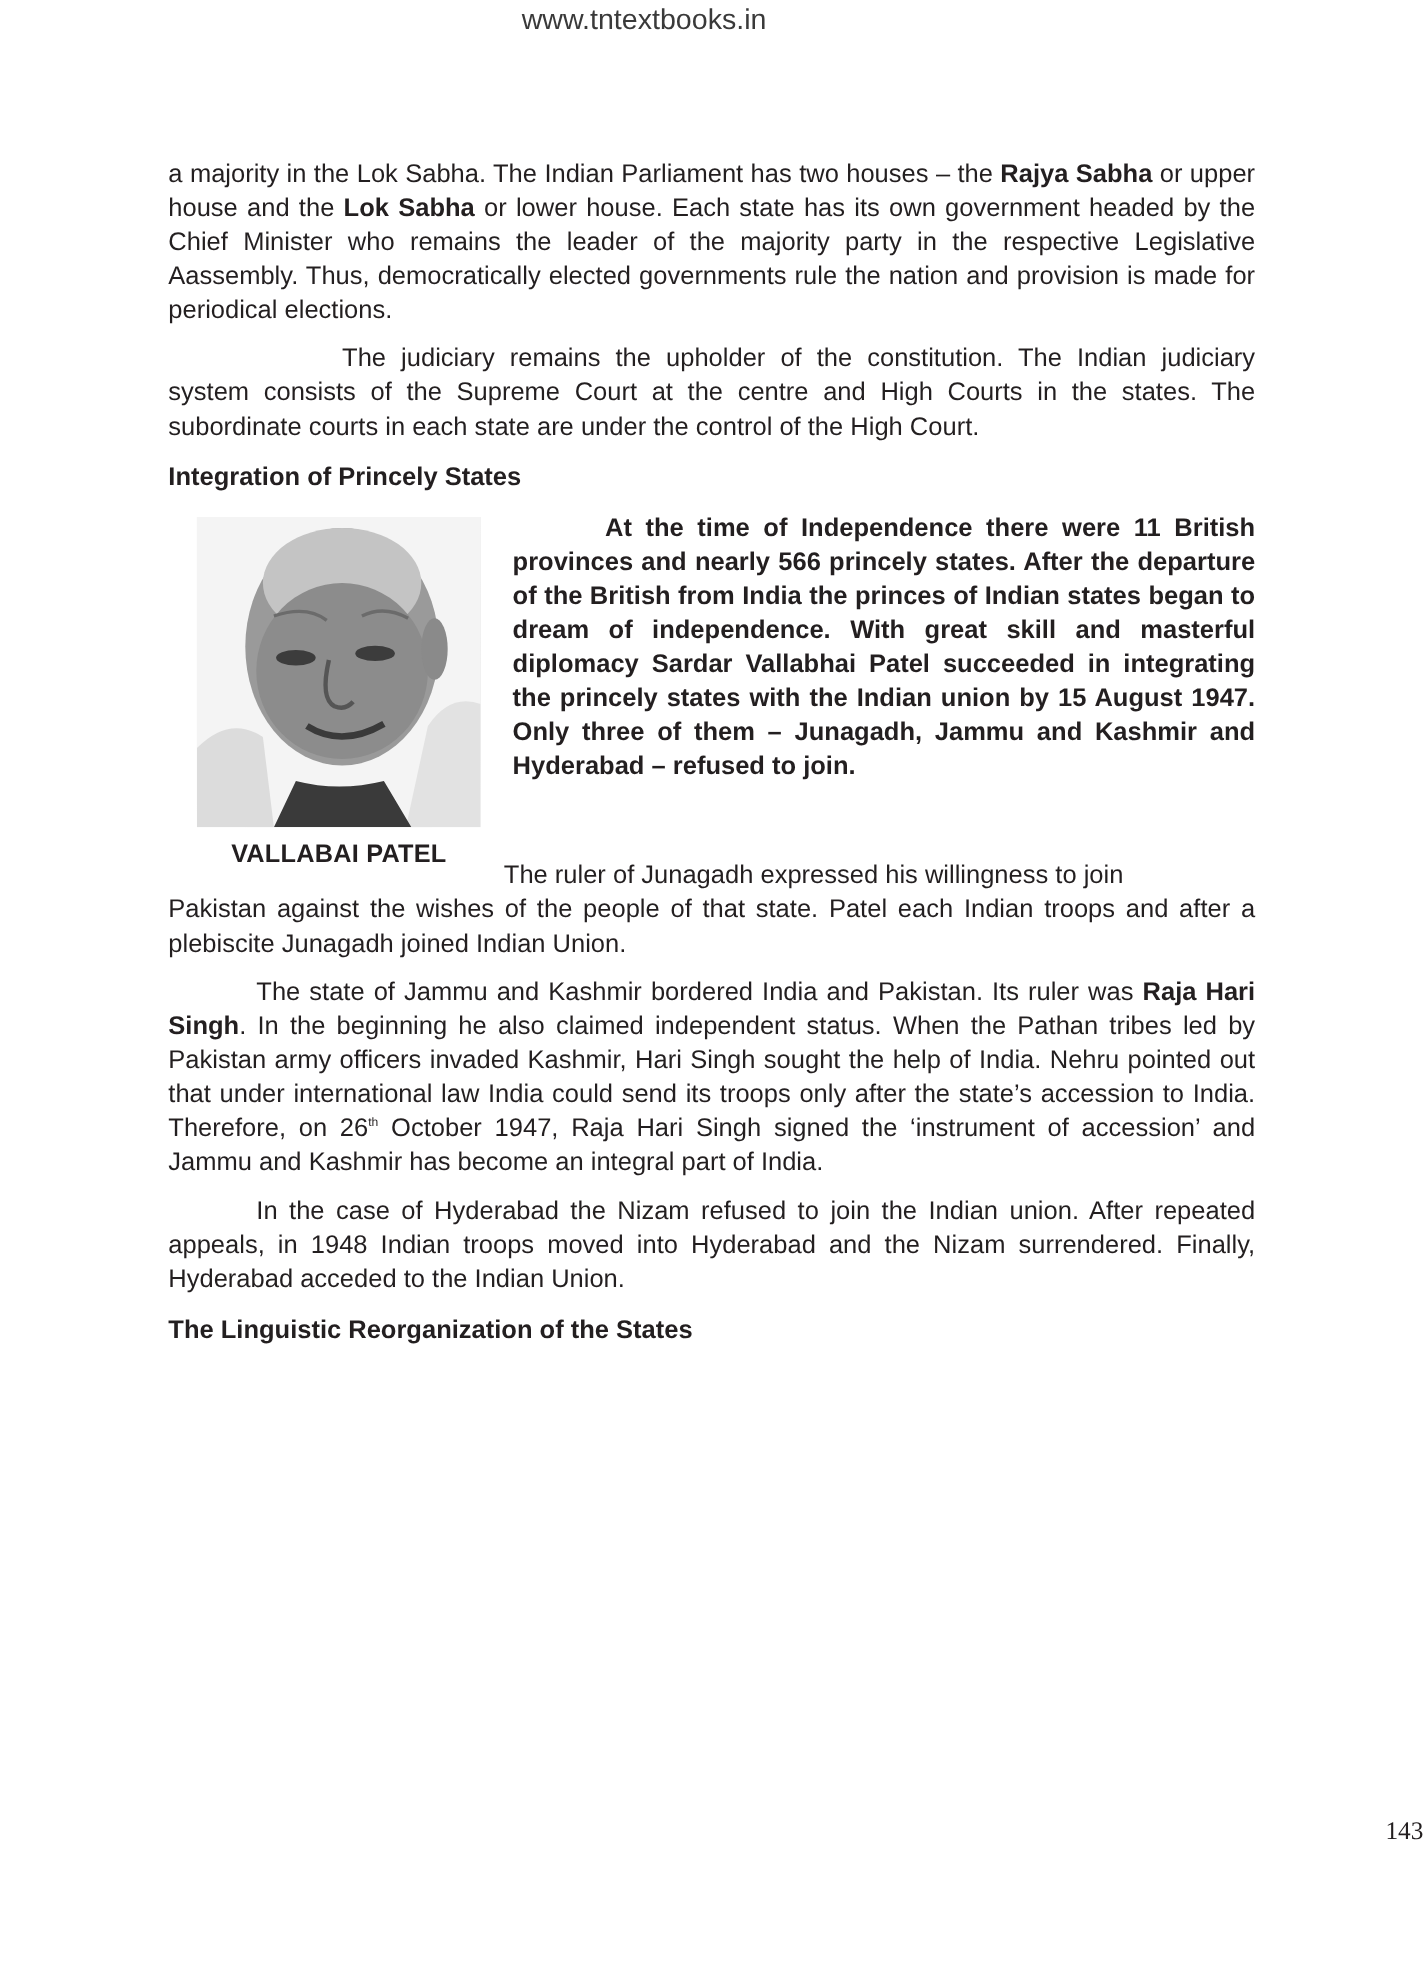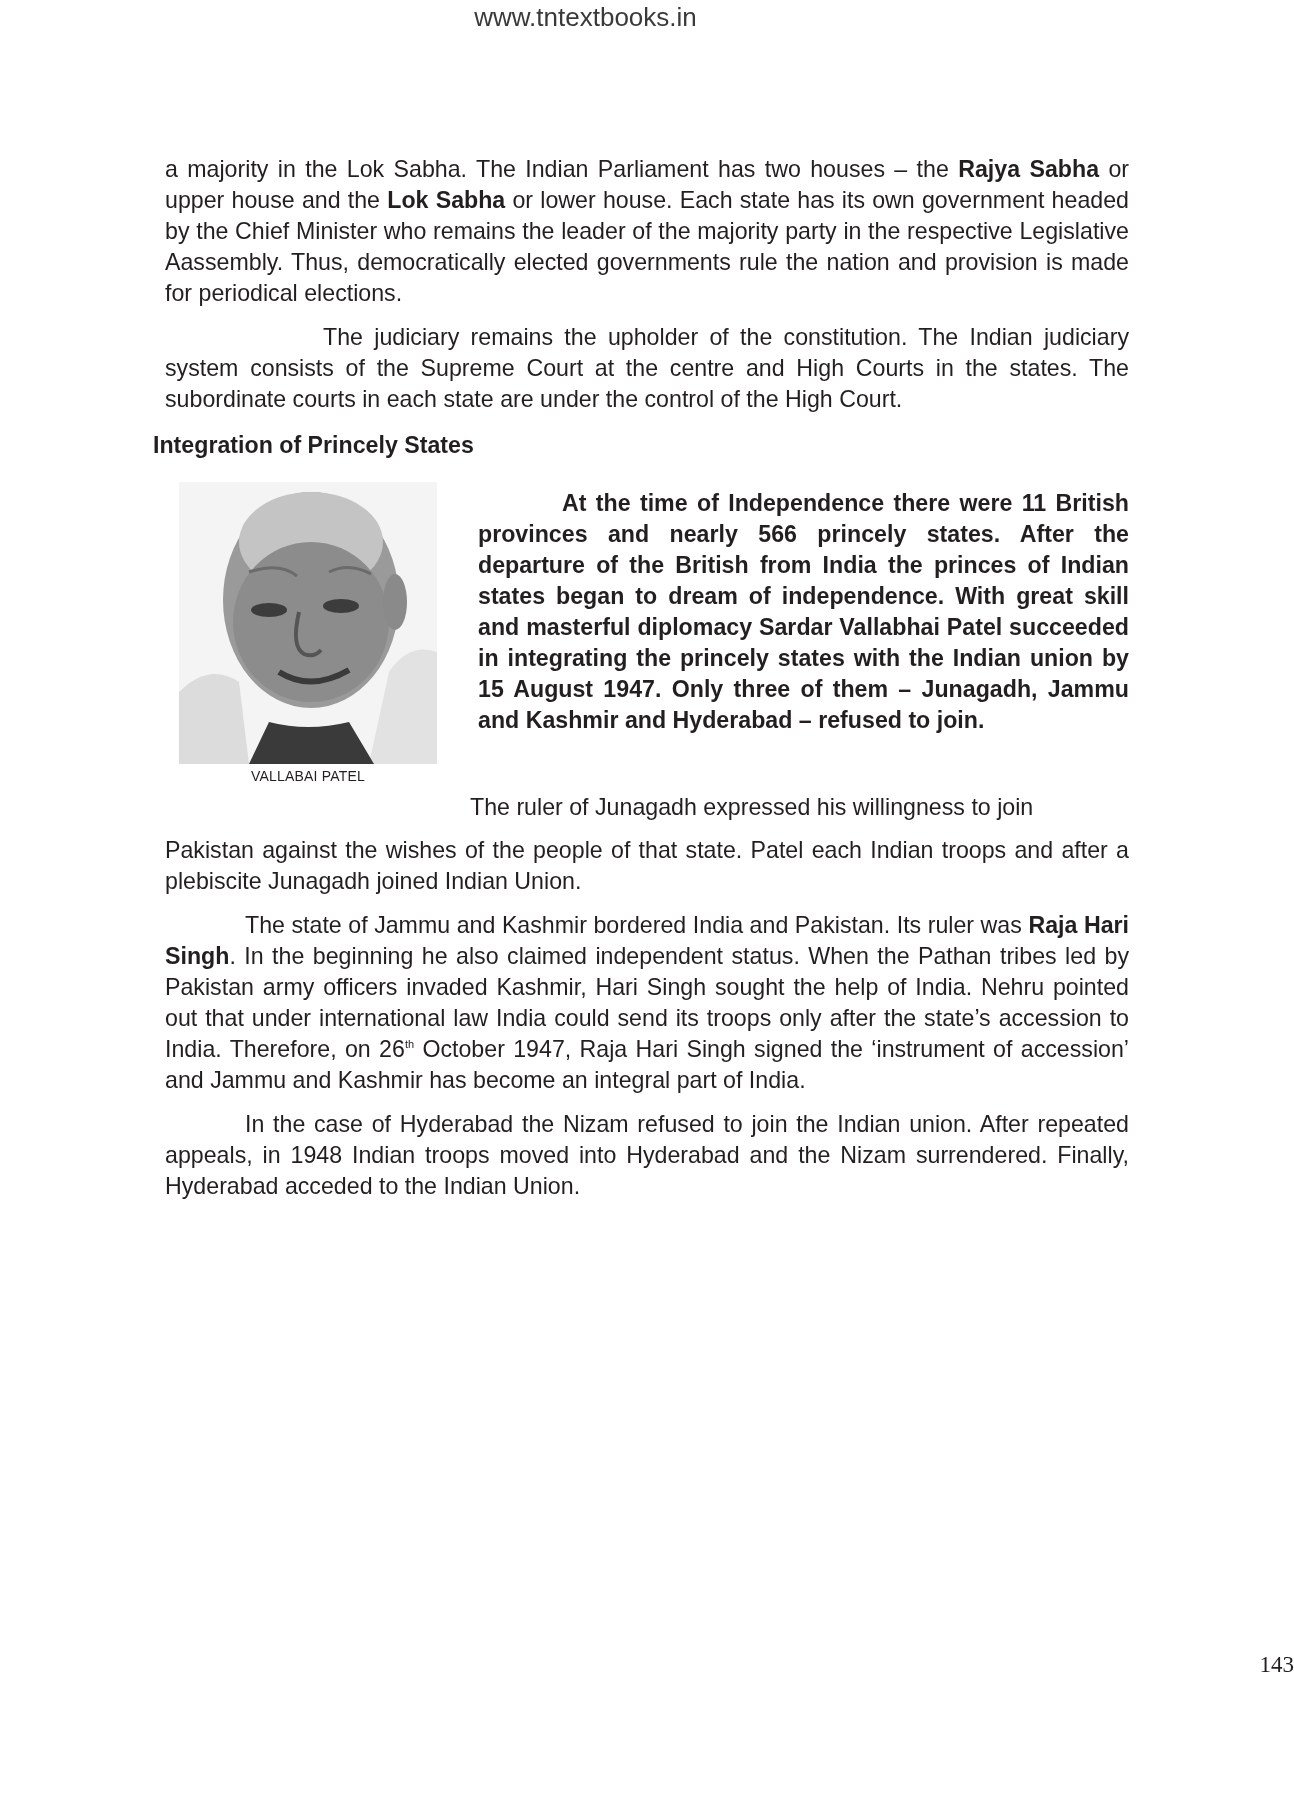--- a/index.html
+++ b/index.html
@@ -7,39 +7,39 @@
   .watermark {
     position: absolute; top: 0; left: 0; width: 1171px; text-align: center;
     font-family: "Liberation Sans", sans-serif; font-size: 26px; color: #3a3a3a;
     line-height: 34px; padding-top: 0px;
   }
   .content {
     position: absolute; left: 153px; top: 142px; width: 988px;
     font-family: "Liberation Sans", sans-serif; font-size: 23.2px; line-height: 31px;
     color: #231f20;
   }
-  p { margin: 12px; text-align: justify; }
+  p { margin: 0; text-align: justify; }
   .gap { margin-top: 13px; }
   .indent { text-indent: 80px; }
   .indent-big { text-indent: 158px; }
   h3 { margin: 15px 0 0 0; font-size: 23.2px; font-weight: bold; line-height: 31px; }
   b { font-weight: bold; }
   sup { font-size: 11px; line-height: 0; vertical-align: 9px; }
   .figure-wrap { position: relative; margin-top: 15px; height: 362px; }
   .figure {
     position: absolute; left: 26px; top: 6px; width: 258px;
   }
   .photo {
     width: 258px; height: 282px; display: block;
     background: radial-gradient(ellipse at 50% 42%, #d6d6d6 0%, #a9a9a9 40%, #7d7d7d 62%, #e7e7e7 63%, #f2f2f2 100%);
     position: relative; overflow: hidden;
   }
   .caption {
-    width: 258px; text-align: center;
-    font-size: 14px; font-weight: normal; line-height: 24px; letter-spacing: 0.2px;
+    margin-top: 12px; width: 258px; text-align: center;
+    font-size: 23px; font-weight: bold; line-height: 24px; letter-spacing: 0.2px;
   }
   .side-text { position: absolute; left: 313px; top: 0; width: 675px; font-weight: bold; }
   .side-text p { text-indent: 84px; }
   .junagadh { margin-top: 0; }
   .junagadh .first { padding-left: 305px; }
   .page-num {
     position: absolute; top: 1652px; left: 0; width: 1294px; text-align: right;
     font-family: "Liberation Serif", serif; font-size: 23px; color: #231f20;
   }
 </style>
@@ -86,16 +86,17 @@
   <div class="junagadh">
     <p class="first" style="margin-top:-46px;">The ruler of Junagadh expressed his willingness to join</p>
     <p>Pakistan against the wishes of the people of that state. Patel each Indian troops and after a plebiscite Junagadh joined Indian Union.</p>
   </div>
 
   <p class="gap indent"><span>The state of Jammu and Kashmir bordered India and Pakistan. Its ruler was </span><b>Raja Hari Singh</b><span>. In the beginning he also claimed independent status. When the Pathan tribes led by Pakistan army officers invaded Kashmir, Hari Singh sought the help of India. Nehru pointed out that under international law India could send its troops only after the state’s accession to India. Therefore, on 26</span><sup>th</sup><span> October 1947, Raja Hari Singh signed the ‘instrument of accession’ and Jammu and Kashmir has become an integral part of India.</span></p>
 
   <p class="gap indent">In the case of Hyderabad the Nizam refused to join the Indian union. After repeated appeals, in 1948 Indian troops moved into Hyderabad and the Nizam surrendered. Finally, Hyderabad acceded to the Indian Union.</p>
 
 
+  <h3>The Linguistic Reorganization of the States</h3>
 
 </div>
 
 <div class="page-num">143</div>
 
 </body></html>

